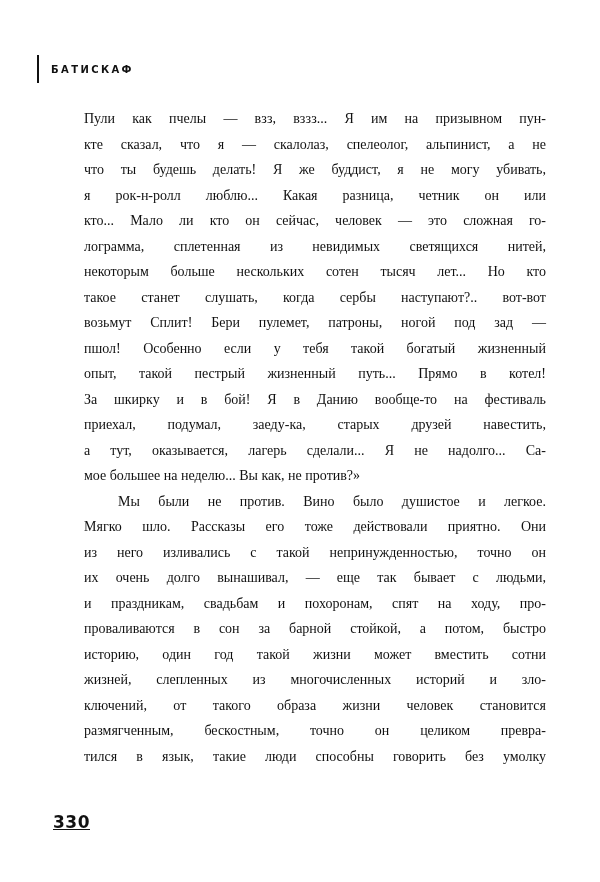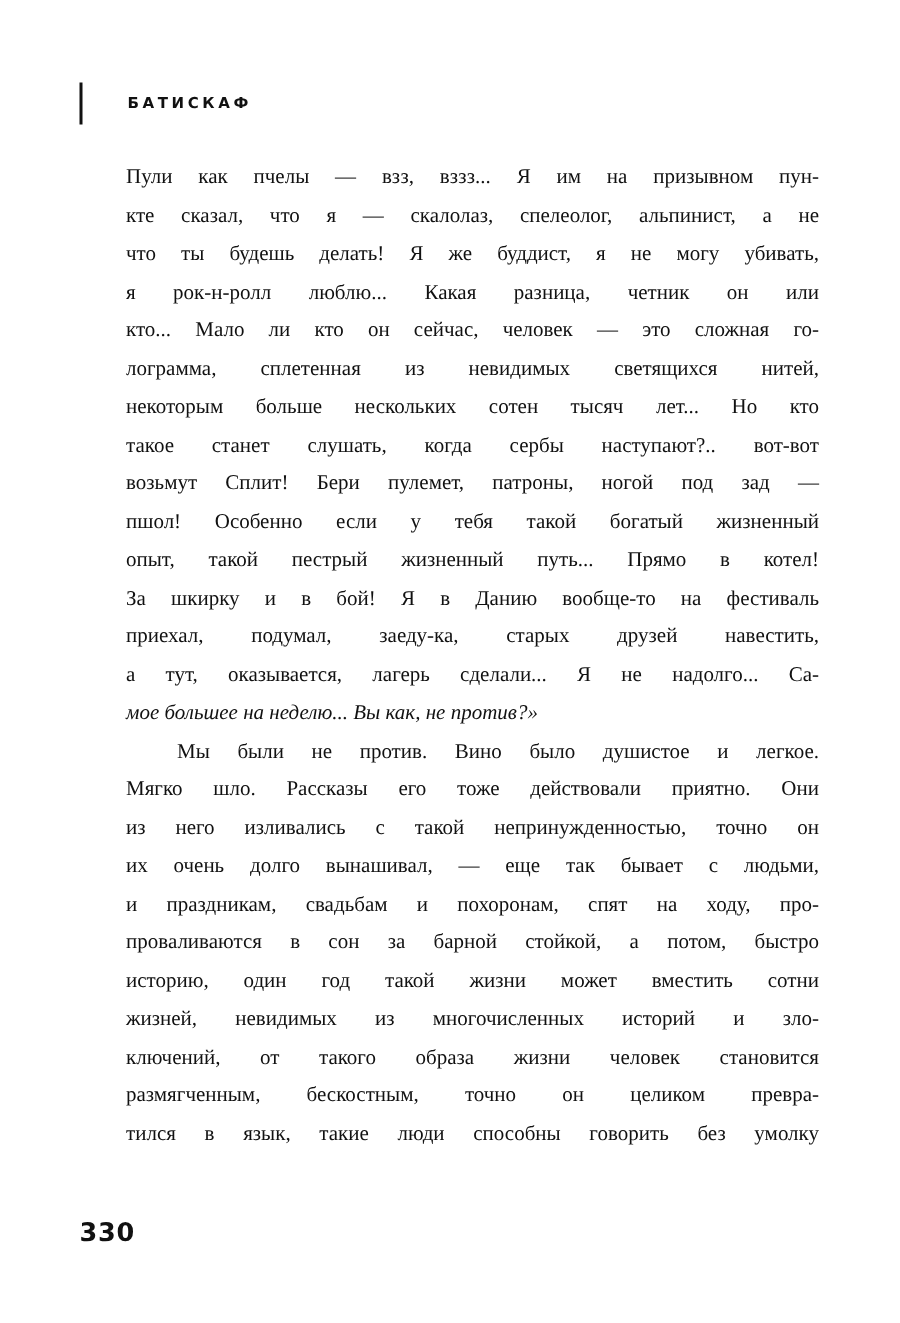--- a/index.html
+++ b/index.html
@@ -1,25 +1,25 @@
 <!DOCTYPE html>
 <html><head>
 <meta charset="utf-8">
 <style>
   html, body { margin: 0; padding: 0; background: #ffffff; }
   body { width: 600px; height: 882px; position: relative; overflow: hidden; color: #111111; }
-  .running-head { position: absolute; left: 53px; top: 55px; height: 28px; display: flex; align-items: center; gap: 18px; }
+  .running-head { position: absolute; left: 37px; top: 55px; height: 28px; display: flex; align-items: center; }
   .bar { width: 2px; height: 28px; background: #111; margin-right: 12px; }
   .running-title { font-family: "DejaVu Sans", sans-serif; font-weight: bold; font-size: 10px; letter-spacing: 2.4px; }
   .body-text { position: absolute; left: 84px; top: 106px; width: 462px; font-family: "Liberation Serif", serif; font-size: 14px; line-height: 25.5px; }
   .line { display: block; white-space: nowrap; text-align: justify; text-align-last: justify; height: 25.5px; }
-  .line.last { text-align-last: left; font-style: italic; }
+  .line.last { text-align-last: left; }
   .line.indent { padding-left: 34px; }
   .italic { font-style: italic; }
-  .page-number { position: absolute; left: 53px; top: 812px; font-family: "DejaVu Sans", sans-serif; font-weight: bold; font-size: 17px; letter-spacing: 0.5px; }
+  .page-number { position: absolute; left: 53px; top: 812px; font-family: "DejaVu Sans", sans-serif; font-weight: bold; font-size: 17px; letter-spacing: 0.5px; text-decoration: underline; }
 </style>
 </head>
 <body>
 
 <div class="running-head">
   <div class="bar"></div>
   <span class="running-title">БАТИСКАФ</span>
 </div>
 
 <div class="body-text">
@@ -39,19 +39,19 @@
   <span class="line">а тут, оказывается, лагерь сделали... Я не надолго... Са-</span>
   <span class="line last">мое большее на неделю... Вы как, не против?»</span>
 
   <span class="line indent">Мы были не против. Вино было душистое и легкое.</span>
   <span class="line">Мягко шло. Рассказы его тоже действовали приятно. Они</span>
   <span class="line">из него изливались с такой непринужденностью, точно он</span>
   <span class="line">их очень долго вынашивал, — еще так бывает с людьми,</span>
   <span class="line">и праздникам, свадьбам и похоронам, спят на ходу, про-</span>
   <span class="line">проваливаются в сон за барной стойкой, а потом, быстро</span>
   <span class="line">историю, один год такой жизни может вместить сотни</span>
-  <span class="line">жизней, невидимых из многочисленных историй и зло-</span>
+  <span class="line">жизней, слепленных из многочисленных историй и зло-</span>
   <span class="line">ключений, от такого образа жизни человек становится</span>
   <span class="line">размягченным, бескостным, точно он целиком превра-</span>
   <span class="line">тился в язык, такие люди способны говорить без умолку</span>
 </div>
 
 <div class="page-number">330</div>
 
 </body></html>

